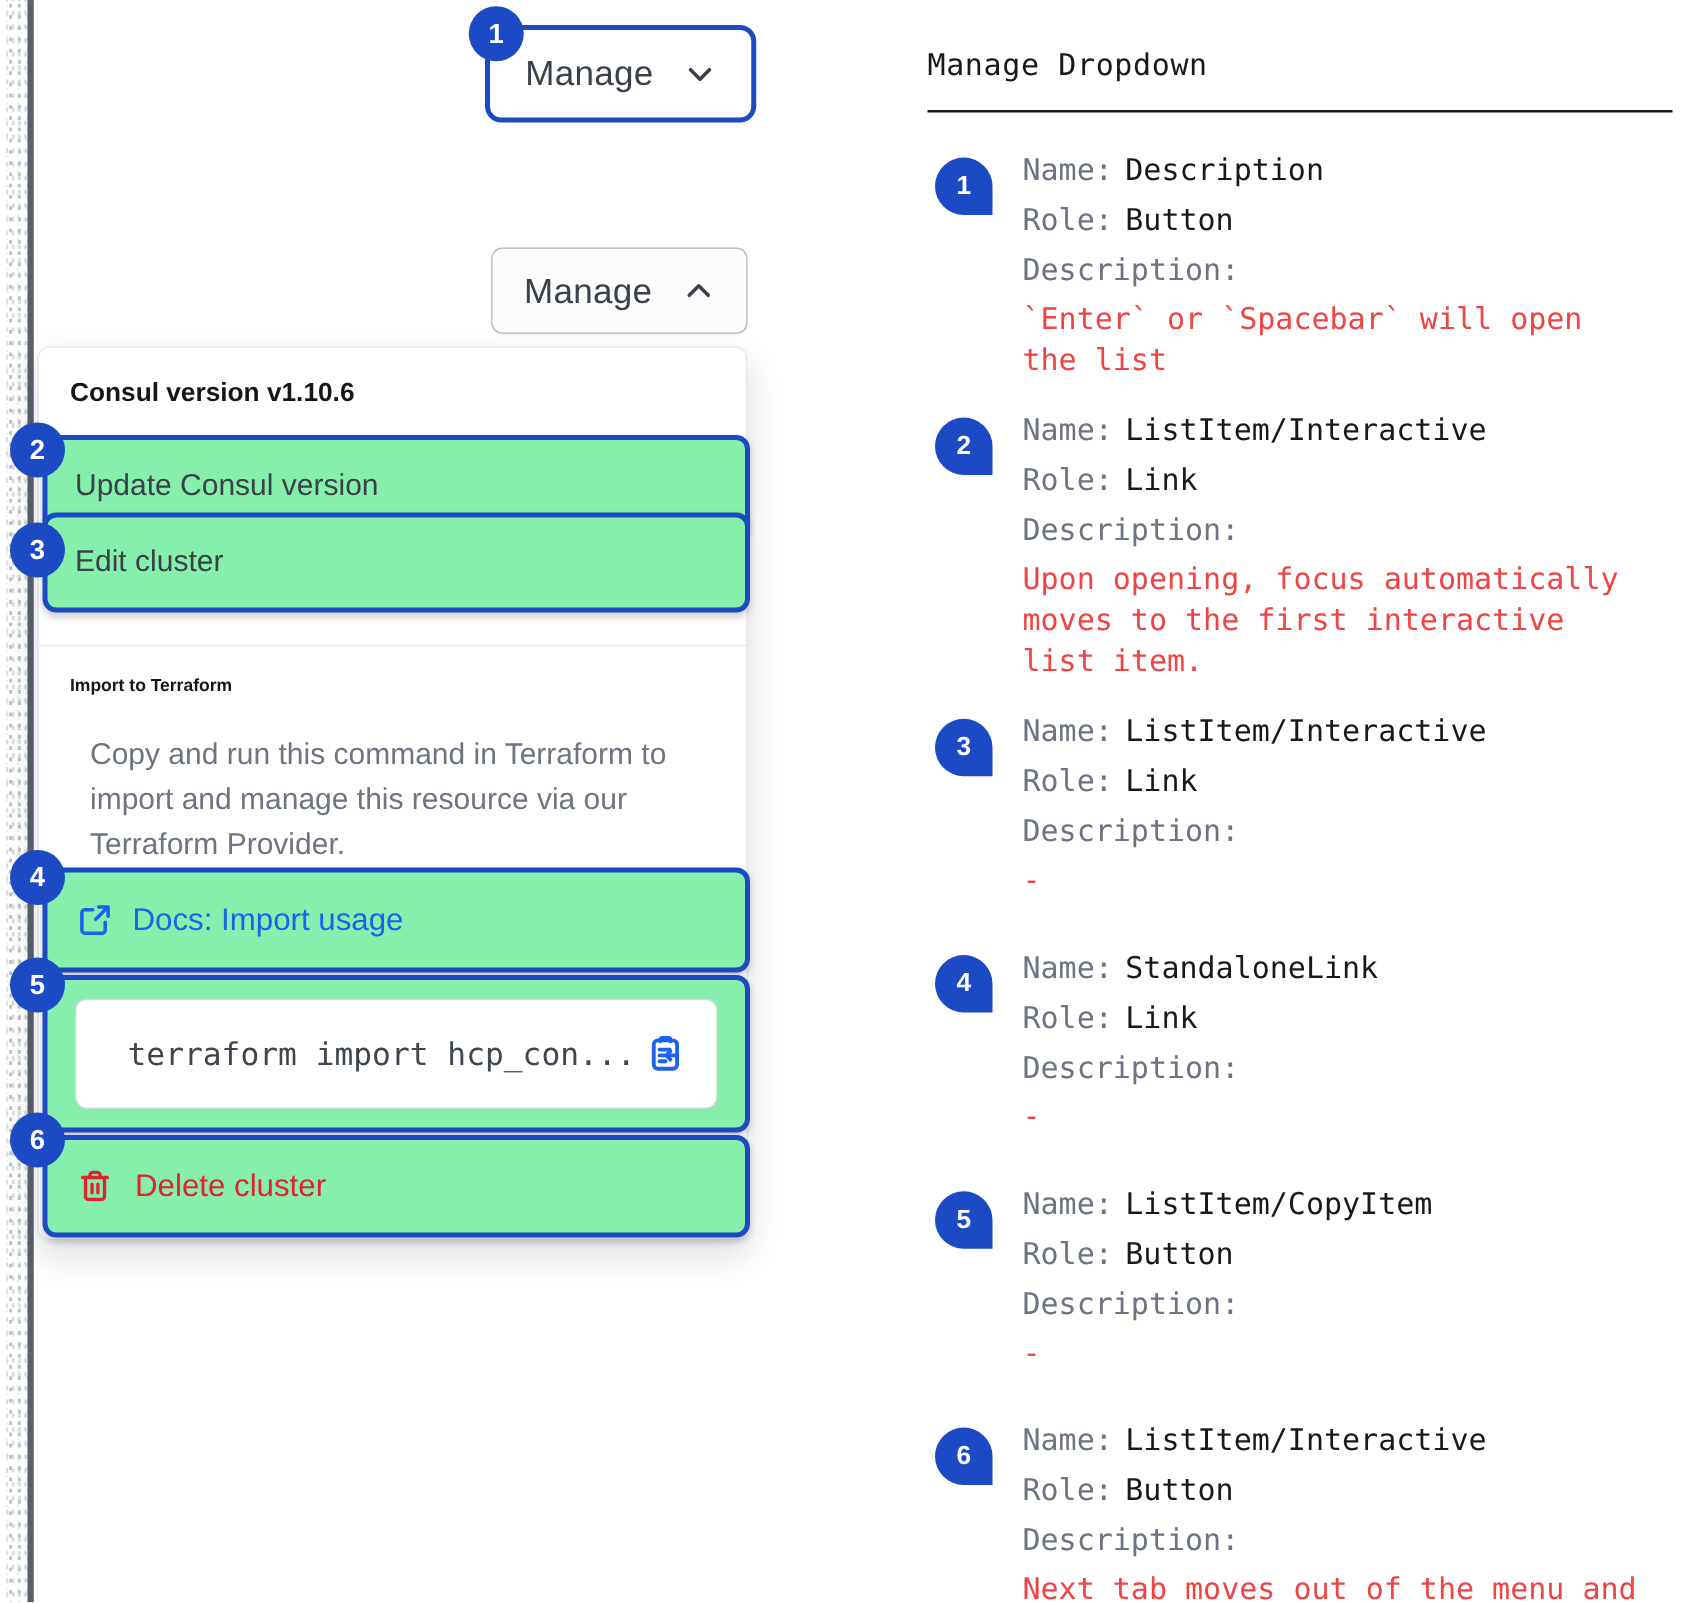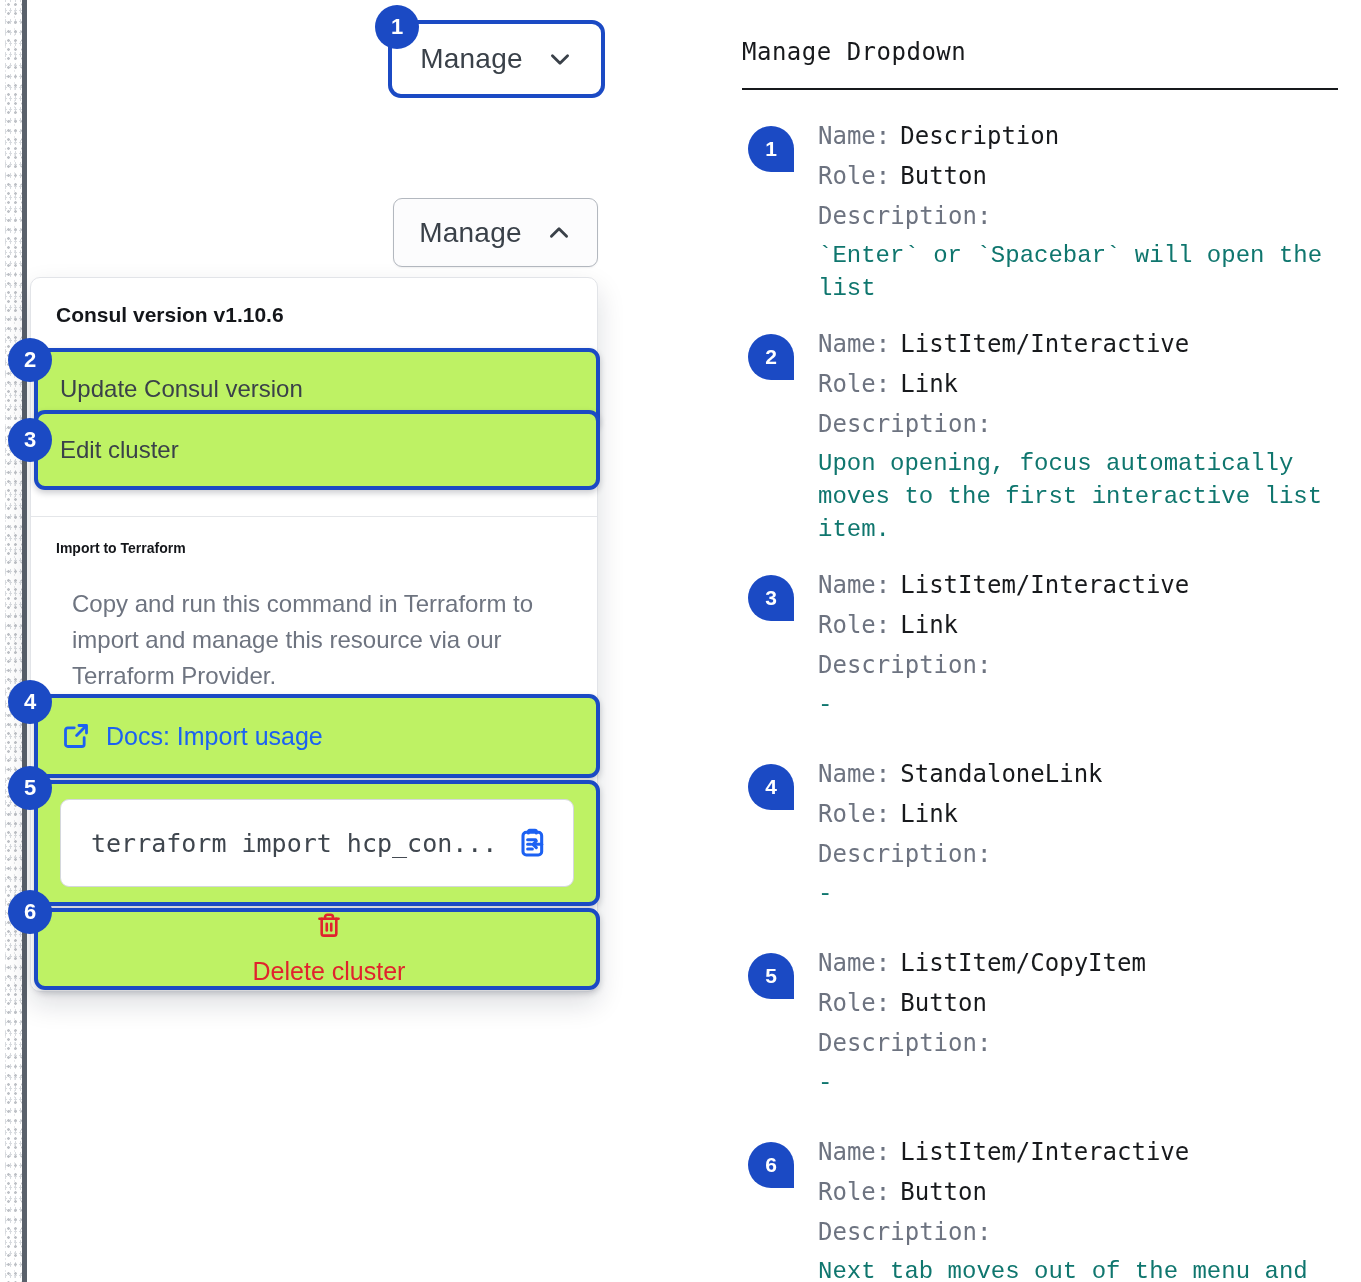--- a/index.html
+++ b/index.html
@@ -40,61 +40,61 @@
   .badge.b6{left:8px;top:890px;}
 
   
   .panel{position:absolute;left:30px;top:277px;width:568px;height:715px;background:#fff;
     border:1px solid #e2e4e8;border-radius:10px;box-sizing:border-box;
     box-shadow:0 12px 28px rgba(16,24,40,.14);}
   .version-label{position:absolute;left:56px;top:303px;font-size:21px;font-weight:bold;
     color:#14161a;z-index:5;}
   .item-ring{position:absolute;left:34px;width:566px;border:4px solid #1b4ac4;
     border-radius:11px;box-sizing:border-box;display:flex;align-items:center;z-index:20;
-    box-shadow:0 3px 6px rgba(16,24,40,.22);background:#bef264;cursor:pointer;}
+    box-shadow:0 3px 6px rgba(16,24,40,.22);background:#86efac;cursor:pointer;}
   .ring-update{top:348px;height:81px;}
   .ring-edit{top:410px;height:80px;}
   .ring-docs{top:694px;height:84px;gap:16px;padding-left:24px;}
   .ring-code{top:780px;height:126px;}
-  .ring-delete{top:908px;height:82px;gap:18px;padding-left:24px;flex-direction:column;}
+  .ring-delete{top:908px;height:82px;gap:18px;padding-left:24px;}
   .menu-item-label{font-size:24px;color:#3a4149;padding-left:22px;}
   .section-divider{position:absolute;left:31px;top:516px;width:566px;height:1px;
     background:#e4e6e9;z-index:2;}
   .import-title{position:absolute;left:56px;top:540px;font-size:14px;font-weight:bold;
     color:#14161a;}
   .import-desc{position:absolute;left:72px;top:586px;width:505px;font-size:24px;
     line-height:36px;color:#6e7480;}
   .docs-link-label{font-size:25px;font-weight:500;color:#1c61f2;}
   .ext-icon{width:28px;height:28px;stroke:#1c61f2;stroke-width:2.4;fill:none;
     stroke-linecap:round;stroke-linejoin:round;}
   .code-box{margin:17px 22px;width:514px;height:88px;border:1.5px solid #d4d7dc;
     border-radius:9px;box-sizing:border-box;display:flex;align-items:center;
     justify-content:space-between;padding:0 24px 0 30px;background:#fff;}
   .code-text{font-family:"DejaVu Sans Mono","Liberation Mono",monospace;font-size:25px;
-    color:#3f464e;white-space:nowrap;}
+    color:#3f464e;white-space:nowrap;margin-left:11px;}
   .clip-icon{width:32px;height:32px;stroke:#1c61f2;stroke-width:2.3;fill:none;
     stroke-linecap:round;stroke-linejoin:round;cursor:pointer;}
   .delete-label{font-size:25px;font-weight:500;color:#e0232d;}
   .trash-icon{width:28px;height:28px;stroke:#e0232d;stroke-width:2.3;fill:none;
     stroke-linecap:round;stroke-linejoin:round;}
 
   
   .spec{position:absolute;left:742px;top:30px;width:596px;
     font-family:"DejaVu Sans Mono","Liberation Mono",monospace;color:#17191c;}
   .spec-title{font-size:24px;font-weight:500;line-height:44px;letter-spacing:.5px;}
   .spec-rule{height:2px;background:#17191c;border:none;margin:14px 0 26px 0;}
   .spec-item{position:relative;padding-left:76px;margin-bottom:19px;min-height:170px;}
   .spec-badge{position:absolute;left:6px;top:10px;width:46px;height:46px;
     background:#1b4ac4;color:#fff;border-radius:50% 50% 0 50%;
     font-family:"Liberation Sans",sans-serif;font-size:21px;font-weight:bold;
     display:flex;align-items:center;justify-content:center;}
   .spec-row{font-size:24px;line-height:40px;white-space:nowrap;}
   .spec-key{color:#6d7380;}
   .spec-val{color:#17191c;font-weight:500;margin-left:10px;}
-  .spec-desc{font-size:24px;line-height:33px;color:#0f766e;width:505px;margin-top:3px;font-family:Liberation Mono, monospace;}
+  .spec-desc{font-size:24px;line-height:33px;color:#ef4444;width:505px;margin-top:3px;}
 </style>
 </head>
 <body>
 
 <div class="stage">
 
   <div class="edge-noise"></div>
   <div class="edge-bar"></div>
 
   <div class="focus-ring-btn">

